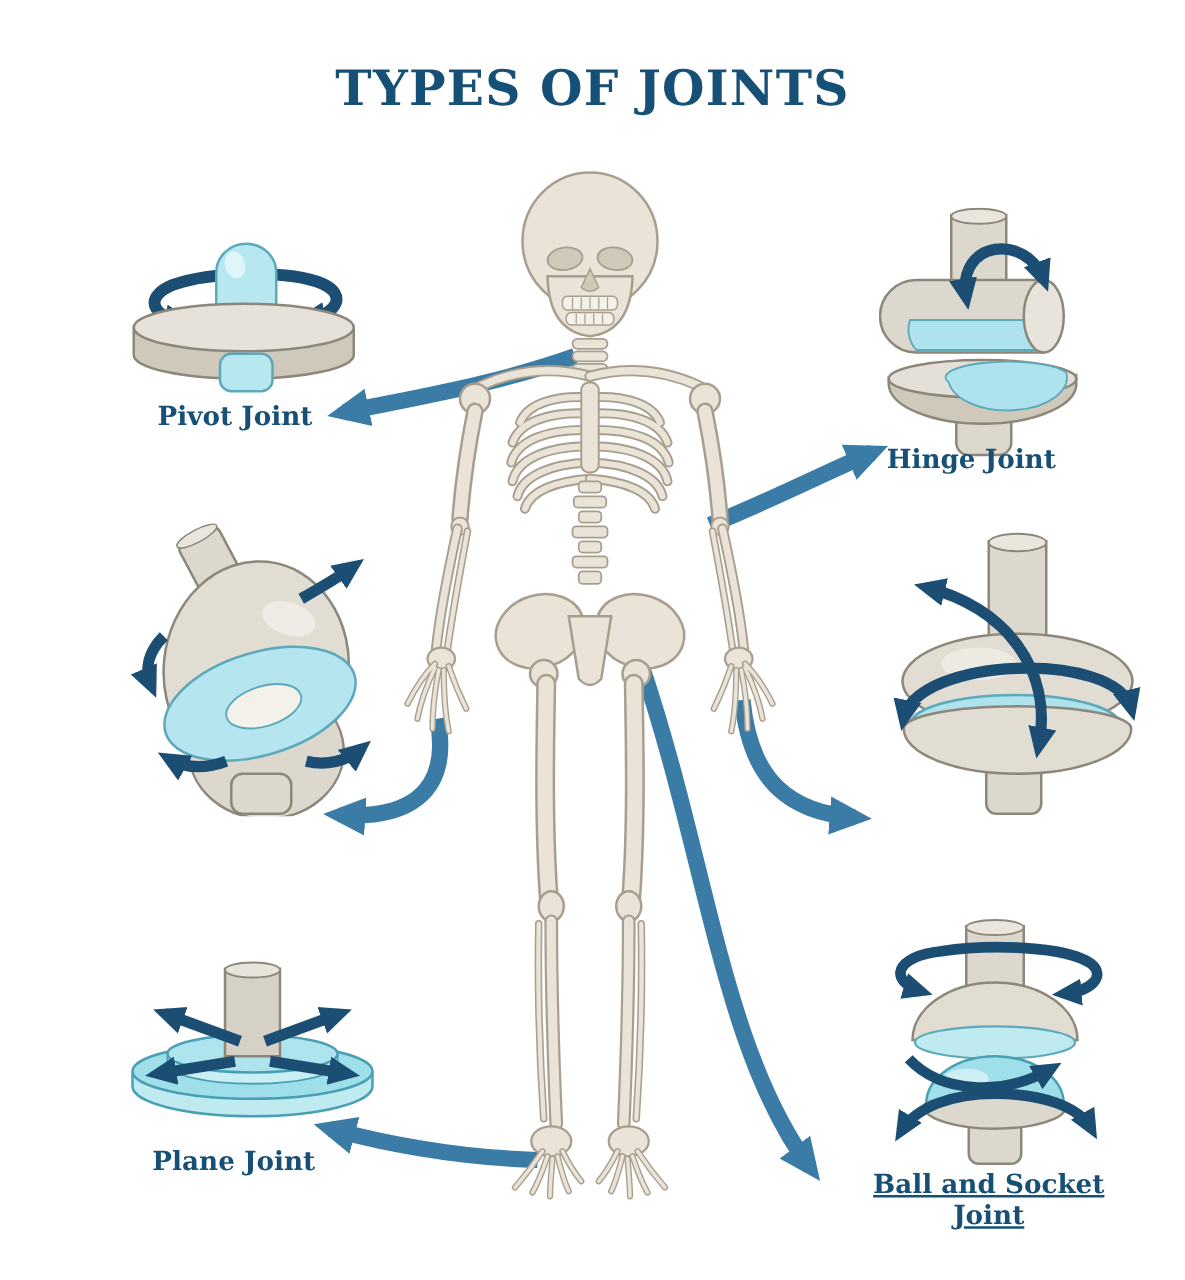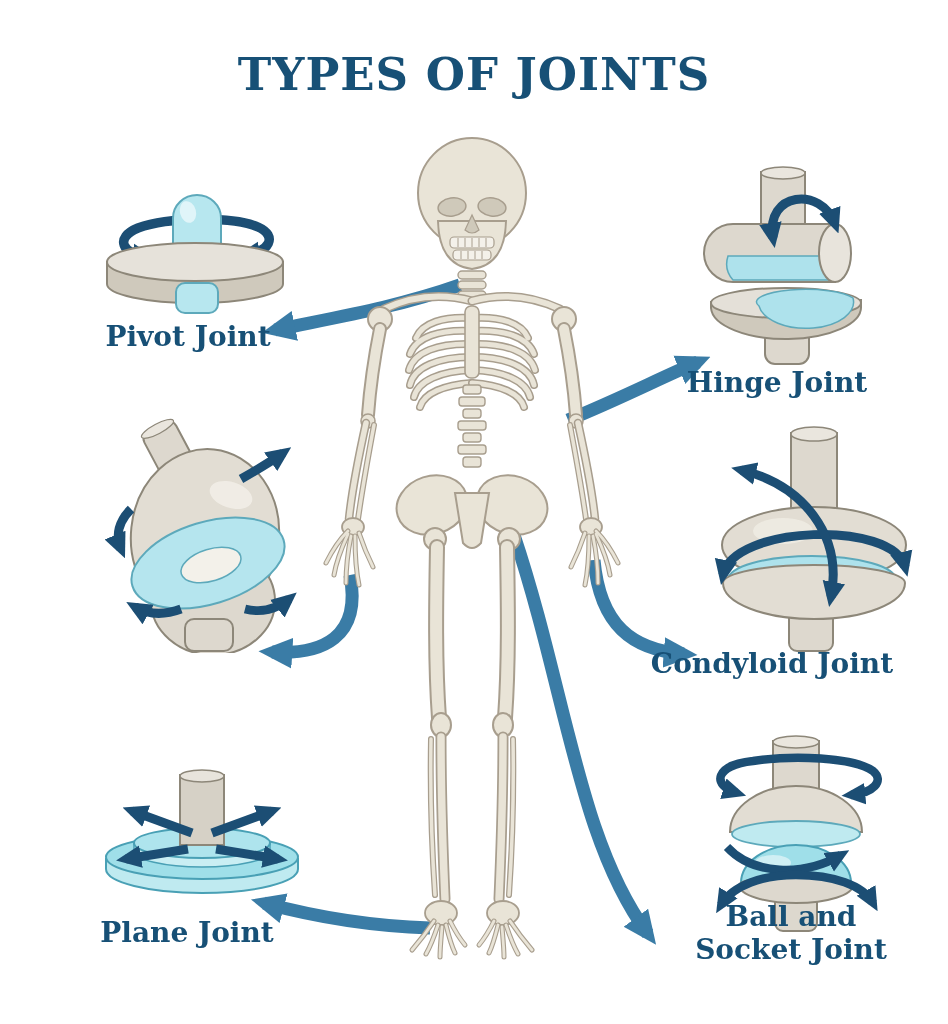--- a/index.html
+++ b/index.html
@@ -1,20 +1,20 @@
 <!DOCTYPE html>
 <html><head>
 <meta charset="utf-8">
 <style>
   html,body{margin:0;padding:0;background:#ffffff;}
   .canvas{position:relative;width:948px;height:1024px;background:#ffffff;overflow:hidden;
           font-family:"DejaVu Serif", serif;}
   .title{position:absolute;top:48px;left:0;width:948px;text-align:center;
-         font-size:45px;font-weight:bold;color:#175076;letter-spacing:1px;}
-  .joint-label{position:absolute;text-align:center;font-size:28px;font-weight:bold;
+         font-size:39px;font-weight:bold;color:#175076;letter-spacing:1px;}
+  .joint-label{position:absolute;text-align:center;font-size:21px;font-weight:bold;
                color:#175076;z-index:6;}
   .icon{position:absolute;z-index:5;}
   .overlay{position:absolute;left:0;top:0;z-index:1;}
   .skeleton{position:absolute;left:322px;top:133px;z-index:2;}
   .bone-o{stroke:#a89e8e;fill:none;stroke-linecap:round;}
   .bone-i{stroke:#e9e4d7;fill:none;stroke-linecap:round;}
   svg{display:block;}
 </style>
 </head>
 <body>
@@ -189,21 +189,21 @@
     <ellipse cx="80" cy="7" rx="22" ry="6" fill="#eae6de" stroke="#8d8779" stroke-width="1.5"></ellipse>
     <path d="M30,58 L132,58 L132,116 L30,116 A29,29 0 0 1 30,58 Z" fill="#ddd8ce" stroke="#8d8779" stroke-width="2"></path>
     <path d="M25,90 L132,90 L132,114 L30,114 A28,26 0 0 1 25,90 Z" fill="#aee2ec" stroke="#5da9bb" stroke-width="1.5"></path>
     <ellipse cx="132" cy="87" rx="16" ry="29" fill="#e8e4dc" stroke="#8d8779" stroke-width="2"></ellipse>
     <path d="M70,72 C62,26 118,20 132,58" stroke="#1c4e74" stroke-width="9" fill="none" marker-start="url(#mN2)" marker-end="url(#mN2)"></path>
     <rect x="62" y="160" width="44" height="38" rx="10" fill="#ddd8ce" stroke="#8d8779" stroke-width="2"></rect>
     <path d="M8,142 A75,32 0 0 0 158,140 L158,134 L8,136 Z" fill="#cfc9bc" stroke="#8d8779" stroke-width="2"></path>
     <ellipse cx="83" cy="137" rx="75" ry="15" fill="#e4e0d8" stroke="#8d8779" stroke-width="2"></ellipse>
     <path d="M56,140 A47,26 0 0 0 150,132 A47,12 0 0 0 56,140 Z" fill="#aee2ec" stroke="#5da9bb" stroke-width="1.5"></path>
   </svg>
-  <div class="joint-label" style="left:677px;top:354px;width:200px;margin-top:12px;">Hinge Joint</div>
+  <div class="joint-label" style="left:677px;top:354px;width:200px;">Hinge Joint</div>
 
   <svg class="icon" style="left:93px;top:413px;" width="215" height="240" viewBox="0 0 215 240">
     <defs>
       <marker id="mN3" viewBox="0 0 10 10" refX="6" refY="5" markerWidth="2.8" markerHeight="2.8" orient="auto-start-reverse">
           <path d="M0,0.5 L10,5 L0,9.5 Z" fill="#1c4e74"></path>
         </marker>
     </defs>
     <g transform="rotate(-28 80 45)">
       <rect x="62" y="10" width="36" height="78" rx="8" fill="#ddd8ce" stroke="#8d8779" stroke-width="2"></rect>
       <ellipse cx="80" cy="12" rx="18" ry="5" fill="#eae6de" stroke="#8d8779" stroke-width="1.2"></ellipse>
@@ -234,21 +234,20 @@
     <ellipse cx="90" cy="106" rx="30" ry="13" fill="#f0ede5" opacity="0.8"></ellipse>
     <ellipse cx="119" cy="155" rx="84" ry="24" fill="#aee2ec" stroke="#5da9bb" stroke-width="2"></ellipse>
     <ellipse cx="80" cy="150" rx="22" ry="8" fill="#dff4f7"></ellipse>
     <rect x="96" y="184" width="44" height="42" rx="8" fill="#ddd8ce" stroke="#8d8779" stroke-width="2"></rect>
     <path d="M30,158 A91,36 0 0 0 212,158 A91,18 0 0 0 30,158 Z" fill="#e2ddd3" stroke="#8d8779" stroke-width="2"></path>
     <g stroke="#1c4e74" stroke-width="9" fill="none">
       <path d="M30,150 C40,100 200,95 212,142" marker-start="url(#mN4)" marker-end="url(#mN4)"></path>
       <path d="M48,45 C110,60 150,110 138,172" marker-start="url(#mN4)" marker-end="url(#mN4)"></path>
     </g>
   </svg>
-  <div class="joint-label" style="left:647px;top:647px;width:250px;">Condyloid Joint</div>
 
   <svg class="icon" style="left:98px;top:763px;" width="208" height="135" viewBox="0 0 208 135">
     <defs>
       <marker id="mN5" viewBox="0 0 10 10" refX="6" refY="5" markerWidth="2.8" markerHeight="2.8" orient="auto-start-reverse">
           <path d="M0,0.5 L10,5 L0,9.5 Z" fill="#1c4e74"></path>
         </marker>
     </defs>
     <path d="M8,96 v10 a96,24 0 0 0 192,0 v-10 z" fill="#bfeaf0" stroke="#49a0b5" stroke-width="2"></path>
     <ellipse cx="104" cy="94" rx="96" ry="22" fill="#9fdfe9" stroke="#49a0b5" stroke-width="2"></ellipse>
     <path d="M36,80 v8 a68,16 0 0 0 136,0 v-8 z" fill="#c9eef3" stroke="#49a0b5" stroke-width="1.5"></path>
@@ -277,15 +276,15 @@
     <rect x="82" y="150" width="42" height="46" rx="8" fill="#ddd8ce" stroke="#8d8779" stroke-width="2"></rect>
     <path d="M48,148 A55,38 0 0 1 158,148 Z" fill="#9fdfe9" stroke="#49a0b5" stroke-width="2"></path>
     <ellipse cx="80" cy="128" rx="18" ry="8" fill="#d5f1f5" opacity="0.9"></ellipse>
     <path d="M46,150 A57,18 0 0 0 160,150 A57,9 0 0 0 46,150 Z" fill="#ddd8ce" stroke="#8d8779" stroke-width="2"></path>
     <g stroke="#1c4e74" stroke-width="8.5" fill="none">
       <path d="M44,58 C18,50 22,30 60,26 C100,20 160,22 180,36 C192,46 180,58 158,60" marker-start="url(#mN6)" marker-end="url(#mN6)"></path>
       <path d="M34,112 C60,140 110,142 148,120" marker-end="url(#mN6)"></path>
       <path d="M28,170 C40,150 70,140 103,140 C140,140 170,150 180,168" marker-start="url(#mN6)" marker-end="url(#mN6)"></path>
     </g>
   </svg>
-  <div class="joint-label" style="left:676px;top:900px;width:230px;">Ball and Socket Joint</div>
+  <div class="joint-label" style="left:676px;top:934px;width:230px;text-decoration:underline;">Ball and Socket Joint</div>
 
 </div>
 
 </body></html>

